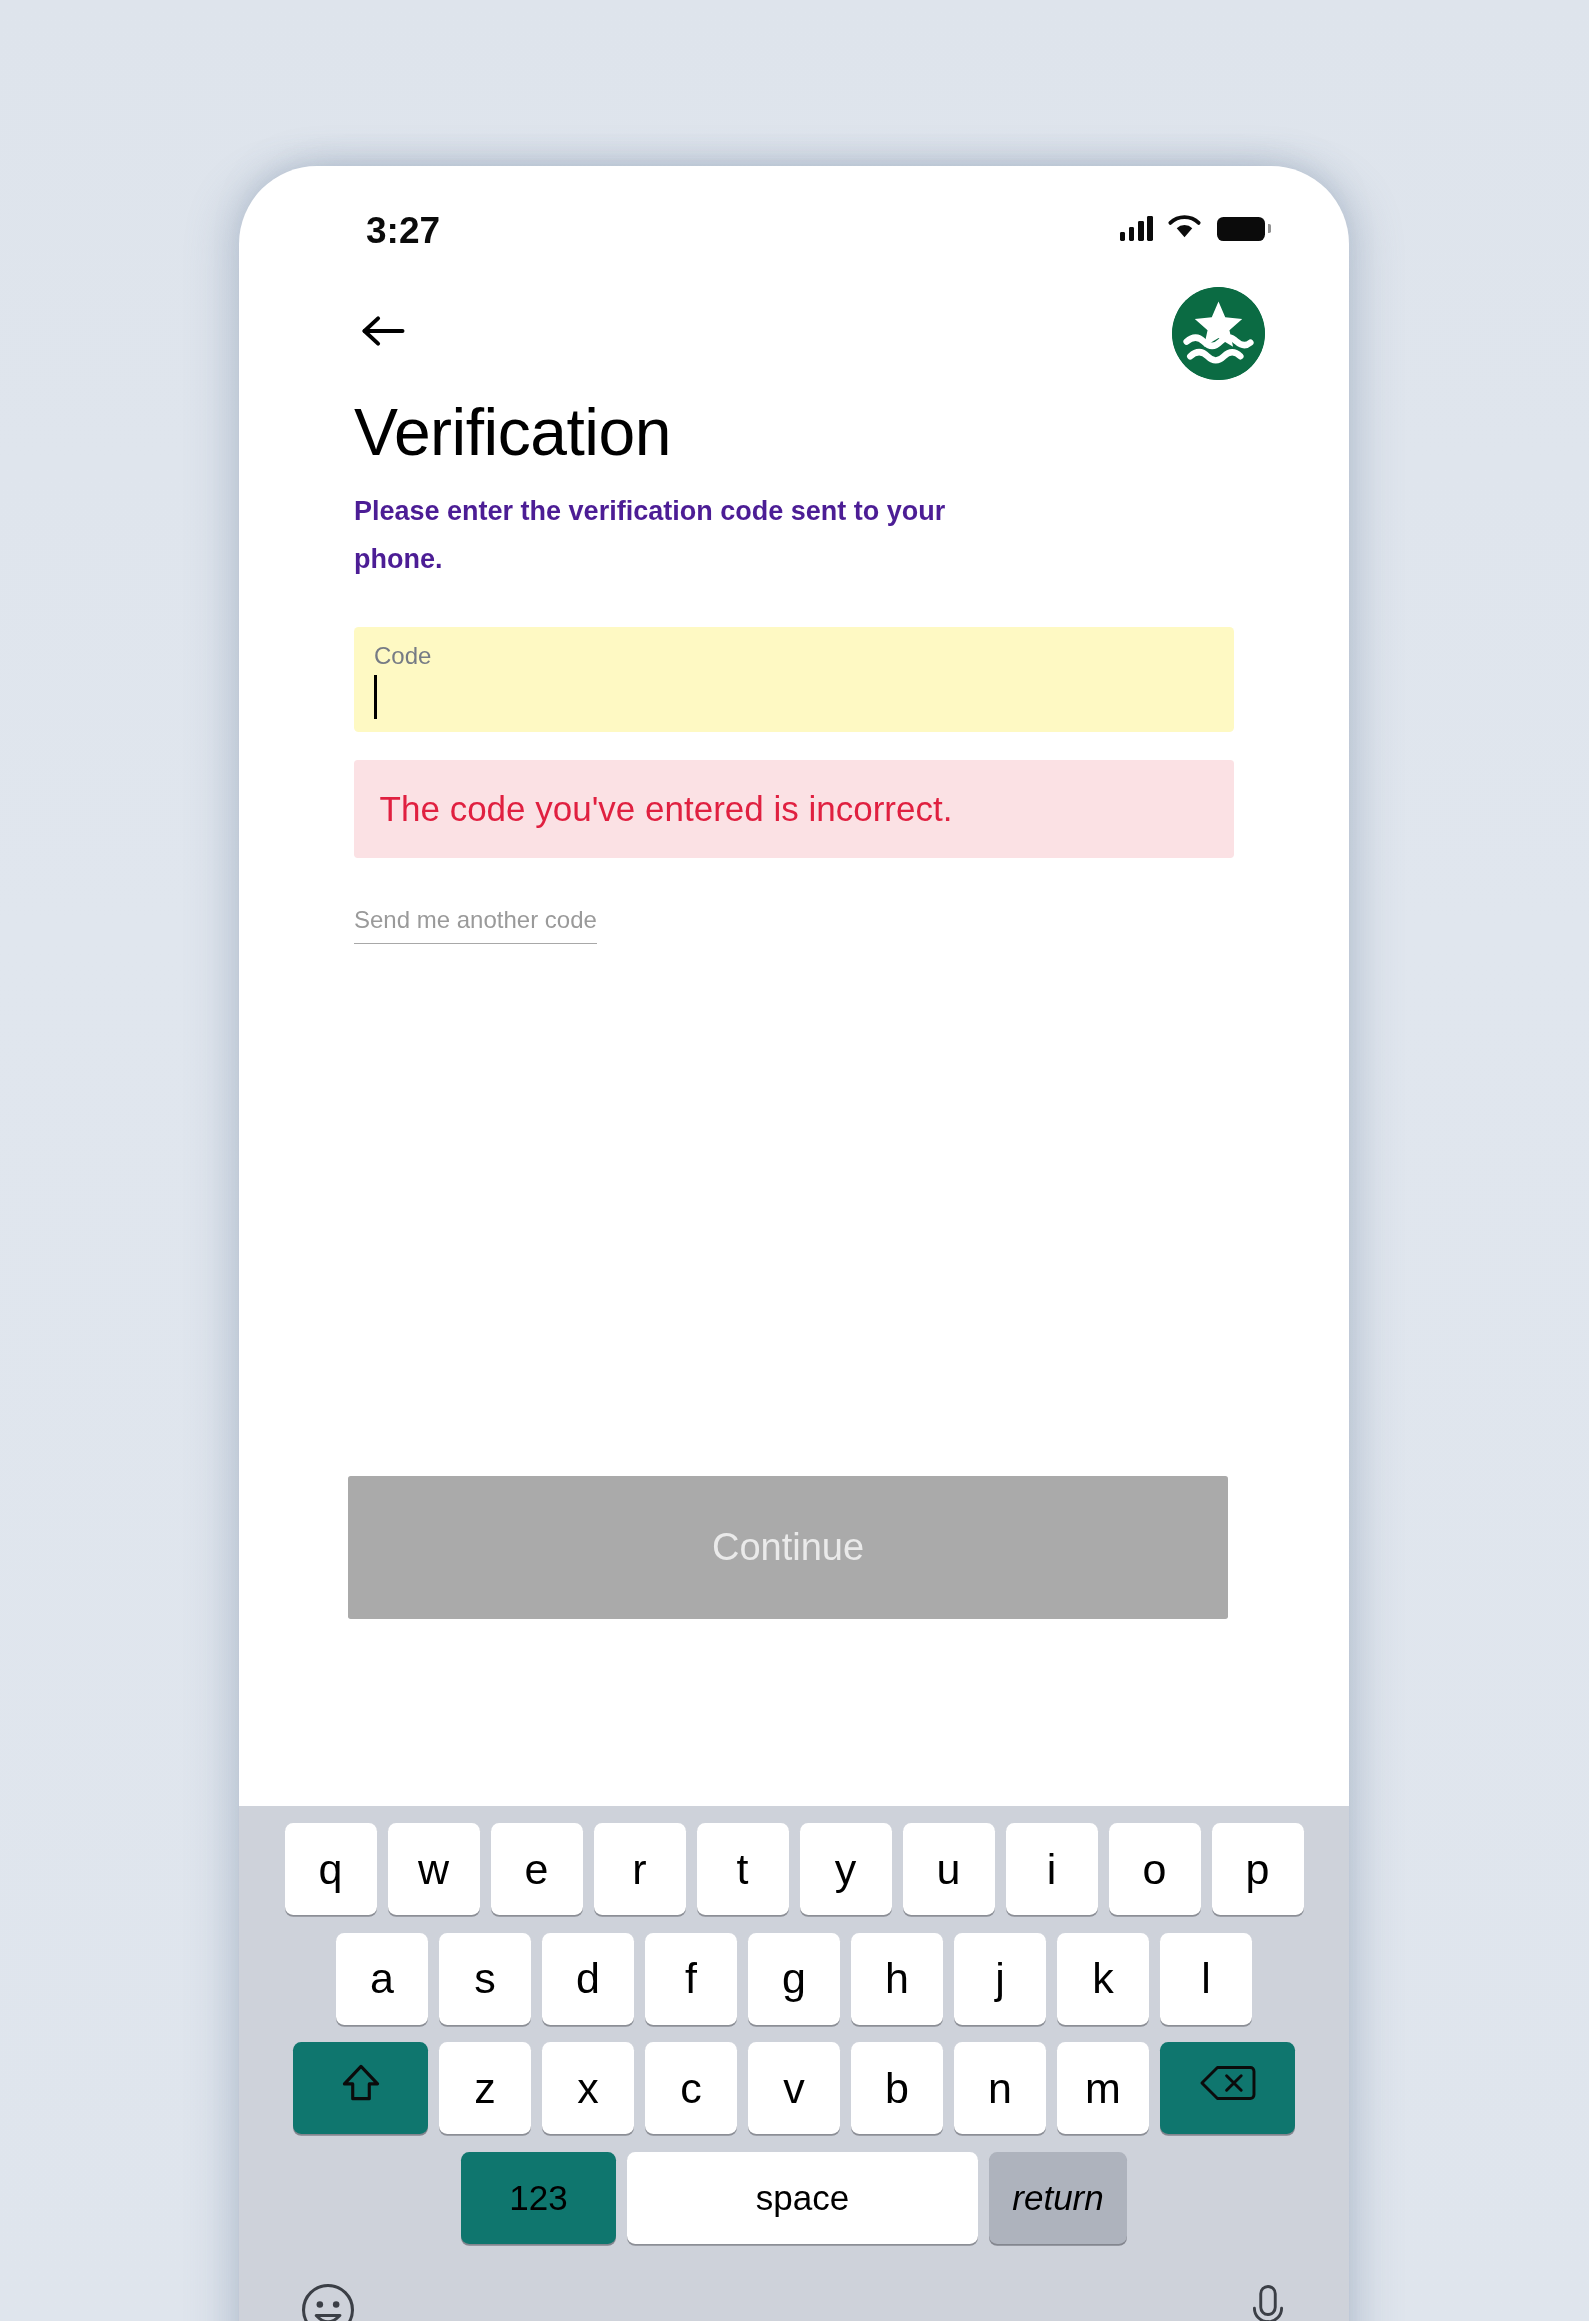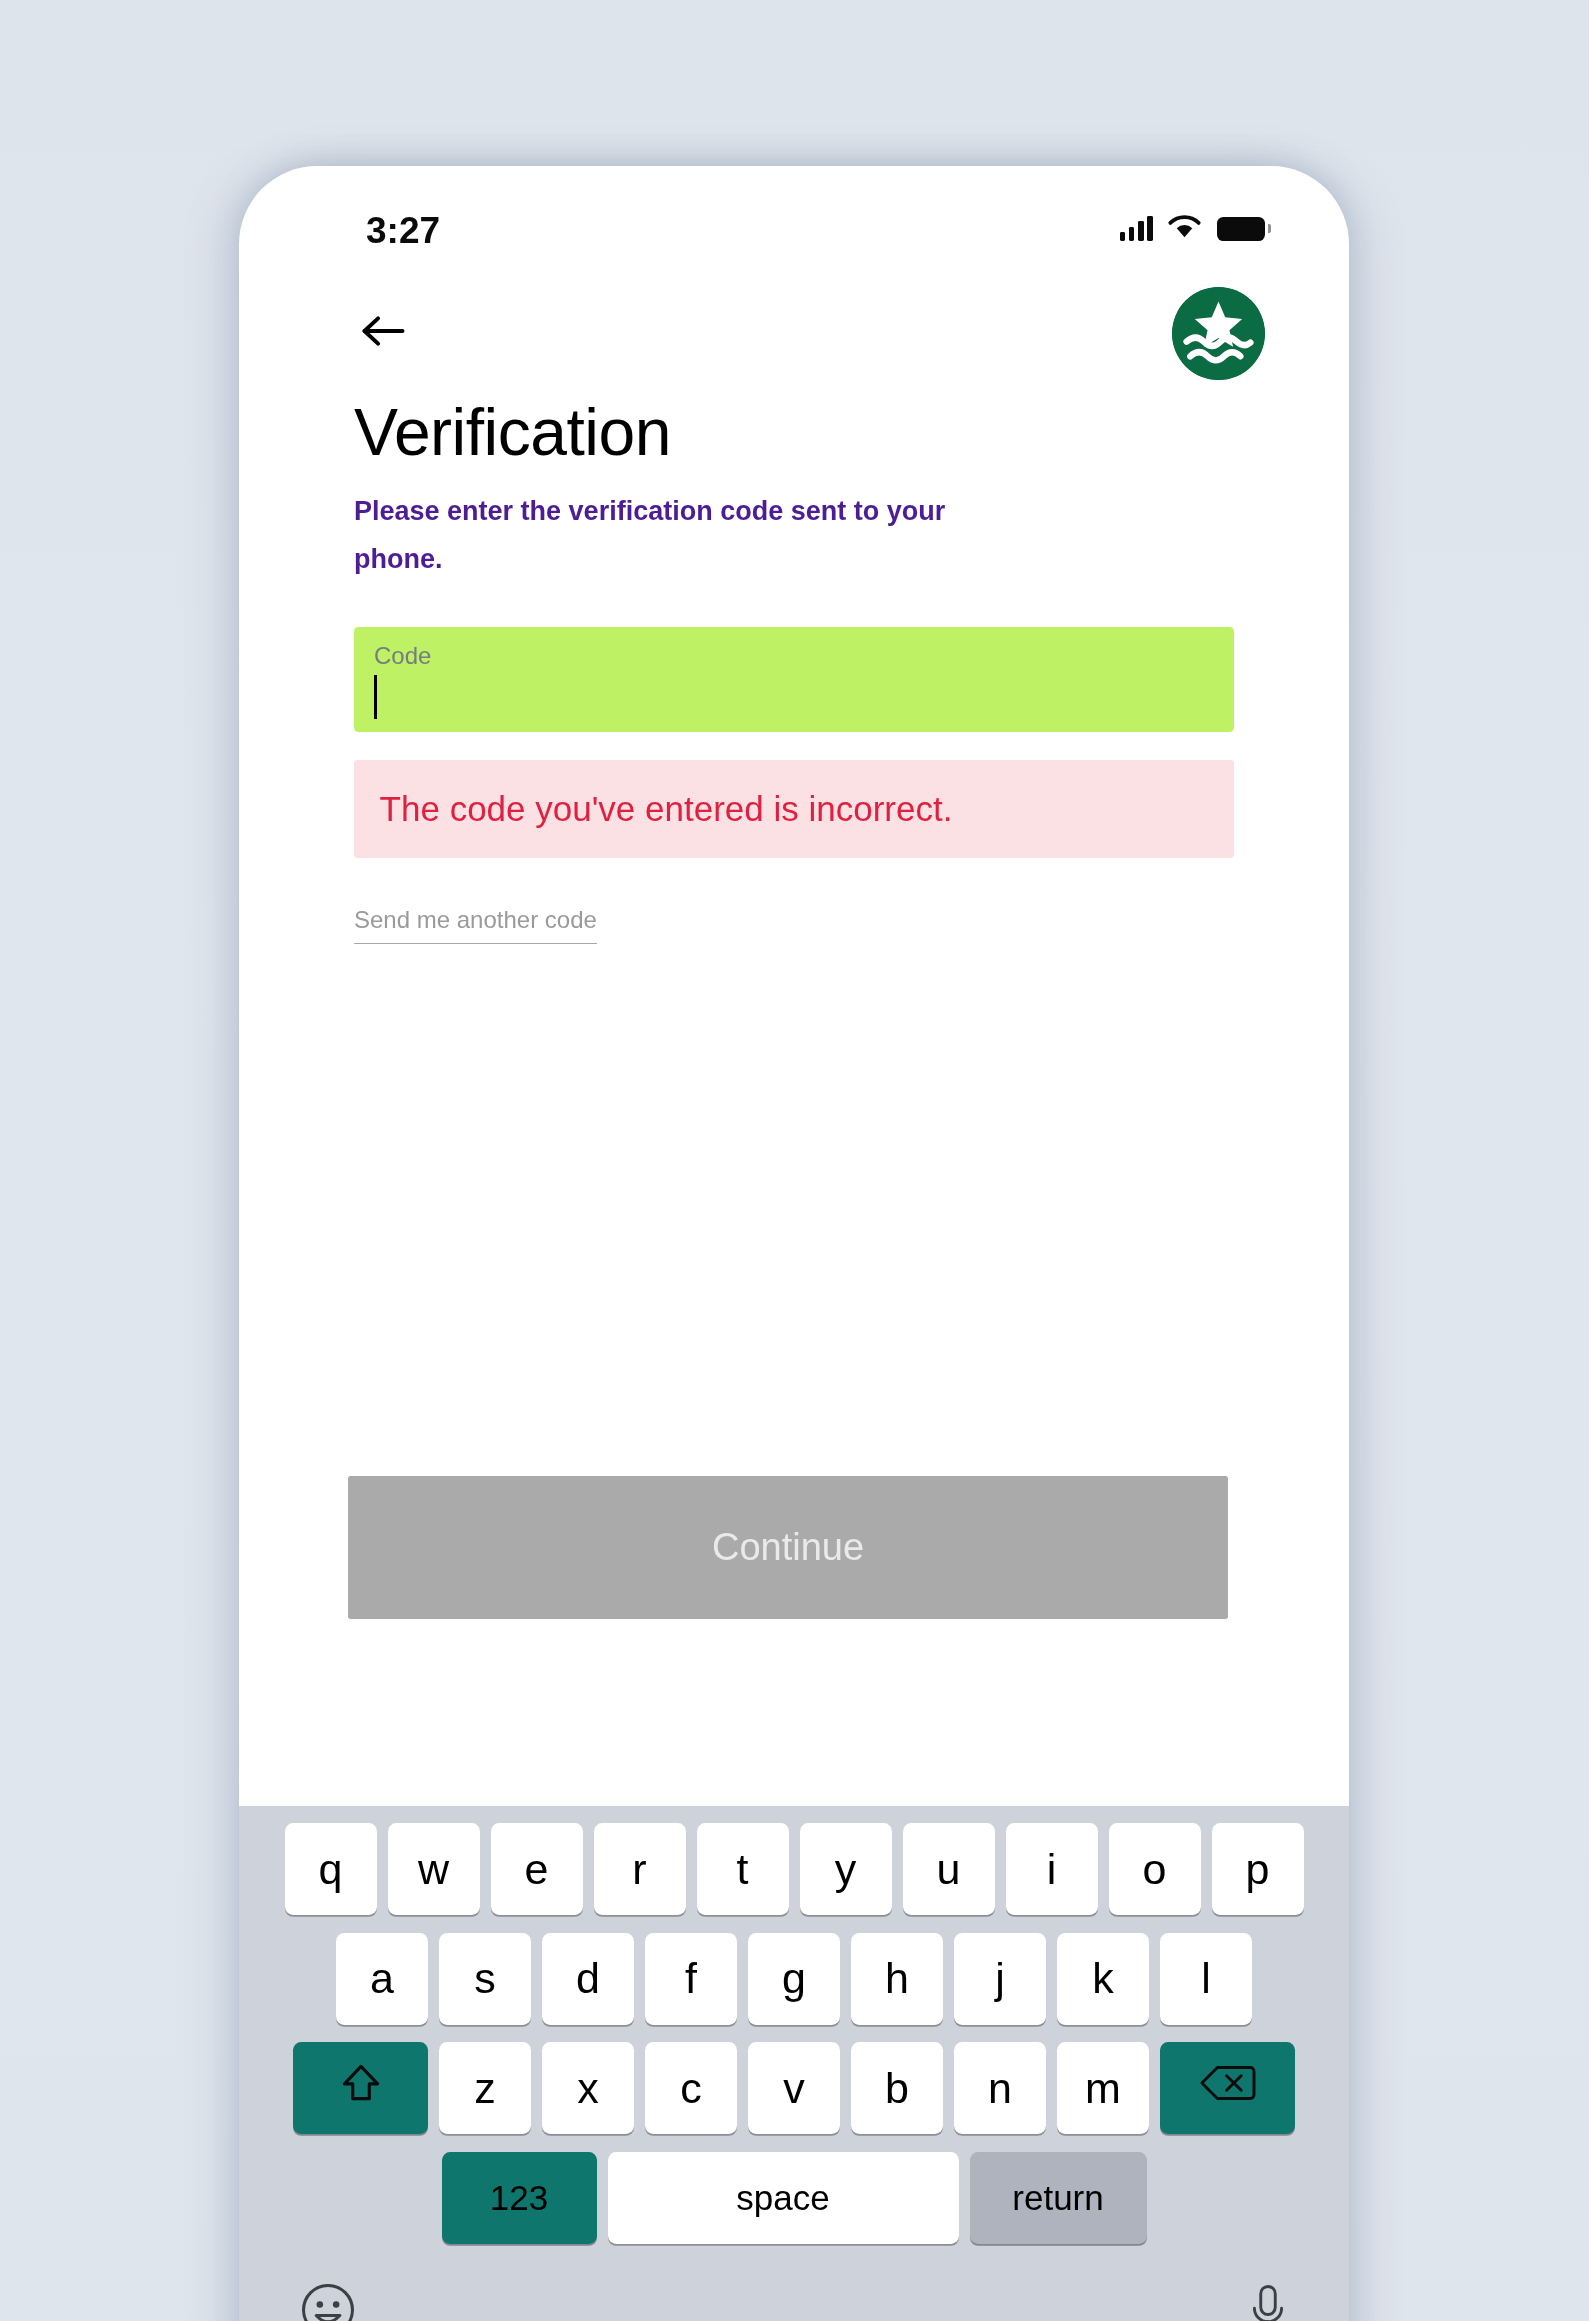--- a/index.html
+++ b/index.html
@@ -148,21 +148,21 @@
     font-size: 27px;
     line-height: 48px;
     color: #4c1d95;
     margin: 0 0 44px 0;
     max-width: 640px;
     font-weight: bold;
   }
 
   .field {
     position: relative;
-    background: #bef264;
+    background: #fef9c3;
     border-radius: 4.6px;
     height: 105px;
     padding: 14.6px 20px 0 20px;
     box-sizing: border-box;
   }
   .field-label {
     font-size: 24px;
     color: #767b85;
     line-height: 27.4px;
   }
@@ -261,25 +261,26 @@
     width: 155px;
     height: 92px;
     font-size: 35px;
   }
   .key.space {
     width: 351px;
     height: 92px;
     font-size: 35px;
   }
   .key.ret {
-    width: 177px;
+    width: 138px;
     height: 92px;
     font-size: 35px;
     background: #aeb3bd;
     box-shadow: 0 1.8px 0 rgba(126,130,138,0.95);
+    font-style: italic;
   }
   .kb-bottom {
     display: flex;
     align-items: center;
     justify-content: space-between;
     padding: 20px 60px 0 60px;
   }
   .glyph-ico {
     display: flex;
     align-items: center;

